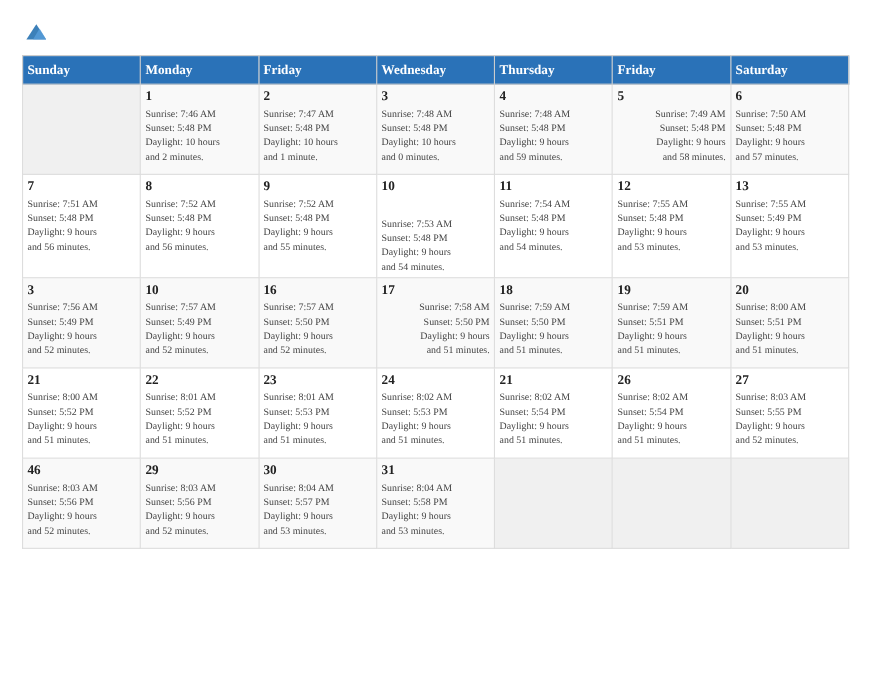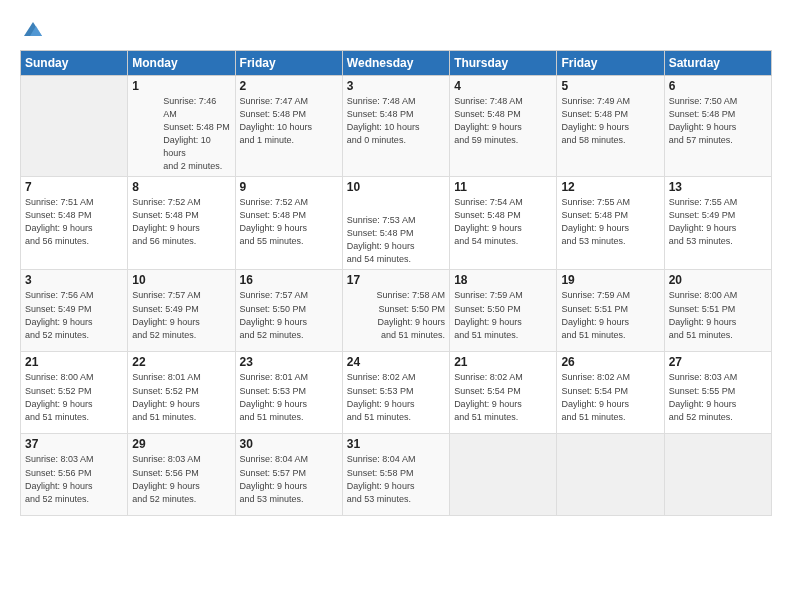--- a/index.html
+++ b/index.html
@@ -7,20 +7,21 @@
       width: 792px;
       height: 612px;
       font-family: Arial, sans-serif;
       background: #fff;
       overflow: hidden;
     }
     .page {
       width: 792px;
       height: 612px;
       padding: 18px 20px 10px 20px;
+      font-family: Liberation Serif, serif;
     }
     .header {
       display: flex;
       justify-content: space-between;
       align-items: flex-start;
       margin-bottom: 10px;
     }
     .logo {
       display: flex;
       align-items: center;
@@ -123,21 +124,21 @@
           <th>Thursday</th>
           <th>Friday</th>
           <th>Saturday</th>
         </tr>
     </thead>
     <tbody id="calendar-body">
     <tr>
           <td class="empty-cell"></td>
           <td>
             <span class="day-num">1</span>
-            <div class="day-info" style="white-space: pre-line; margin-left: 31px;">Sunrise: 7:46 AM
+            <div class="day-info" style="white-space: pre-line;">Sunrise: 7:46 AM
 Sunset: 5:48 PM
 Daylight: 10 hours
 and 2 minutes.</div>
           </td>
           <td>
             <span class="day-num">2</span>
             <div class="day-info" style="white-space: pre-line;">Sunrise: 7:47 AM
 Sunset: 5:48 PM
 Daylight: 10 hours
 and 1 minute.</div>
@@ -151,21 +152,21 @@
           </td>
           <td>
             <span class="day-num">4</span>
             <div class="day-info" style="white-space: pre-line;">Sunrise: 7:48 AM
 Sunset: 5:48 PM
 Daylight: 9 hours
 and 59 minutes.</div>
           </td>
           <td>
             <span class="day-num">5</span>
-            <div class="day-info" style="white-space: pre-line;">Sunrise: 7:49 AM
+            <div class="day-info" style="white-space: pre-line; text-align: right;">Sunrise: 7:49 AM
 Sunset: 5:48 PM
 Daylight: 9 hours
 and 58 minutes.</div>
           </td>
           <td>
             <span class="day-num">6</span>
             <div class="day-info" style="white-space: pre-line;">Sunrise: 7:50 AM
 Sunset: 5:48 PM
 Daylight: 9 hours
 and 57 minutes.</div>
@@ -319,21 +320,21 @@
           <td>
             <span class="day-num">27</span>
             <div class="day-info" style="white-space: pre-line;">Sunrise: 8:03 AM
 Sunset: 5:55 PM
 Daylight: 9 hours
 and 52 minutes.</div>
           </td>
         </tr>
         <tr>
           <td>
-            <span class="day-num">37</span>
+            <span class="day-num">46</span>
             <div class="day-info" style="white-space: pre-line;">Sunrise: 8:03 AM
 Sunset: 5:56 PM
 Daylight: 9 hours
 and 52 minutes.</div>
           </td>
           <td>
             <span class="day-num">29</span>
             <div class="day-info" style="white-space: pre-line;">Sunrise: 8:03 AM
 Sunset: 5:56 PM
 Daylight: 9 hours

